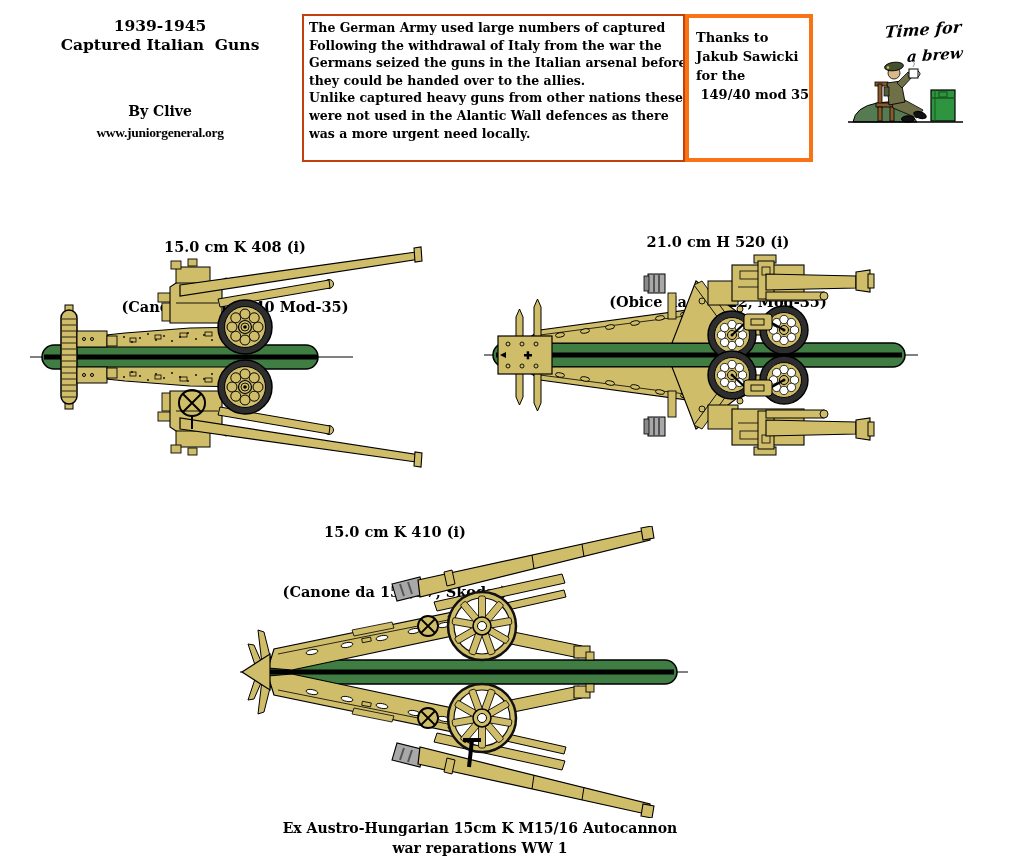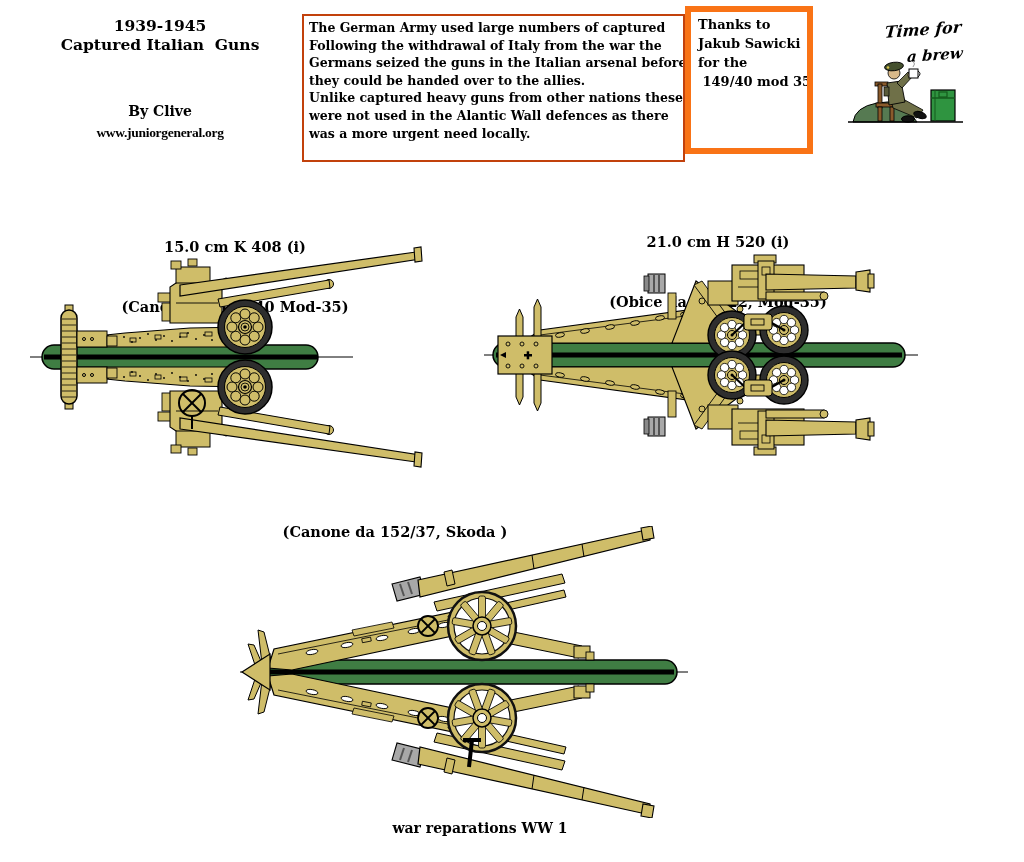--- a/index.html
+++ b/index.html
@@ -12,22 +12,22 @@
   .pre{white-space:pre;}
 
   
   #title-block{left:12px;top:16px;width:296px;font-size:15.5px;line-height:19px;font-weight:bold;}
   #byline{left:12px;top:103px;width:296px;font-size:14px;font-weight:bold;}
   #website{left:12px;top:125px;width:296px;font-family:Liberation Serif, serif;
            font-size:13.5px;font-weight:bold;letter-spacing:-0.3px;}
   #desc-box{left:302px;top:14px;width:383px;height:148px;border:2px solid #c2410c;
             box-sizing:border-box;padding:3px 2px 0 5px;font-size:12.5px;line-height:17.6px;
             font-weight:bold;overflow:hidden;}
-  #thanks-box{left:685px;top:6px;width:128px;height:148px;border:6px solid #f97316;
-            box-sizing:border-box;padding:3px 2px 0 7px;font-size:13px;line-height:19px;
+  #thanks-box{left:685px;top:14px;width:128px;height:148px;border:4px solid #f97316;
+            box-sizing:border-box;padding:10px 2px 0 7px;font-size:13px;line-height:19px;
             font-weight:bold;overflow:hidden;}
   .brew-line{font-style:italic;font-weight:bold;transform:rotate(-4deg) skewX(-8deg);}
   #brew-line1{left:868px;top:20px;width:110px;font-size:16px;}
   #brew-line2{left:890px;top:46px;width:90px;font-size:15px;}
 
   
   .gun-label{font-weight:bold;font-size:14.5px;line-height:20px;white-space:pre;}
   #gun1-label{left:80px;top:197px;width:310px;}
   #gun2-label{left:563px;top:192px;width:310px;}
   #gun3-label{left:240px;top:482px;width:310px;}
@@ -103,20 +103,21 @@
 
 <div class="abs ctr gun-label" id="gun1-label">
   <div>15.0 cm K 408 (i)</div>
   <div>(Canone da 149/40 Mod-35)</div>
 </div>
 <div class="abs ctr gun-label" id="gun2-label">
   <div>21.0 cm H 520 (i)</div>
   <div>(Obice da 210/22, Mod-35)</div>
 </div>
 <div class="abs ctr gun-label" id="gun3-label">
+  <div>15.0 cm K 410 (i)</div>
   <div>(Canone da 152/37, Skoda )</div>
 </div>
 
 <svg class="abs" style="left:30px;top:243px;" width="400" height="232" viewBox="0 0 400 232">
   <line x1="0" y1="114" x2="323" y2="114" stroke="#000" stroke-width="1"></line>
   <rect x="12" y="102" width="276" height="24" rx="12" fill="var(--green,#3f7d43)" stroke="#000" stroke-width="1.5"></rect>
   <rect x="14" y="111.5" width="274" height="5" fill="#000"></rect>
 
   <rect x="35" y="62" width="8" height="7" fill="var(--tan,#cfbd69)" stroke="#000" stroke-width="1"></rect>
   <rect x="35" y="159" width="8" height="7" fill="var(--tan,#cfbd69)" stroke="#000" stroke-width="1"></rect>
@@ -370,14 +371,15 @@
     <circle cx="250" cy="100" r="4.5" fill="#fff" stroke="#000" stroke-width="1"></circle>
   </g>
   <use href="#g3t" transform="matrix(1,0,0,-1,0,292)"></use>
 
   <polygon points="10,146 38,128 38,164" fill="var(--tan,#cfbd69)" stroke="#000" stroke-width="1.2"></polygon>
 
   <path d="M231,214 L249,214 M240,214 L237,241" fill="none" stroke="#000" stroke-width="4"></path>
 </svg>
 
 <div class="abs ctr" id="footer-caption">
+  <div>Ex Austro-Hungarian 15cm K M15/16 Autocannon</div>
   <div>war reparations WW 1</div>
 </div>
 
 </body></html>

